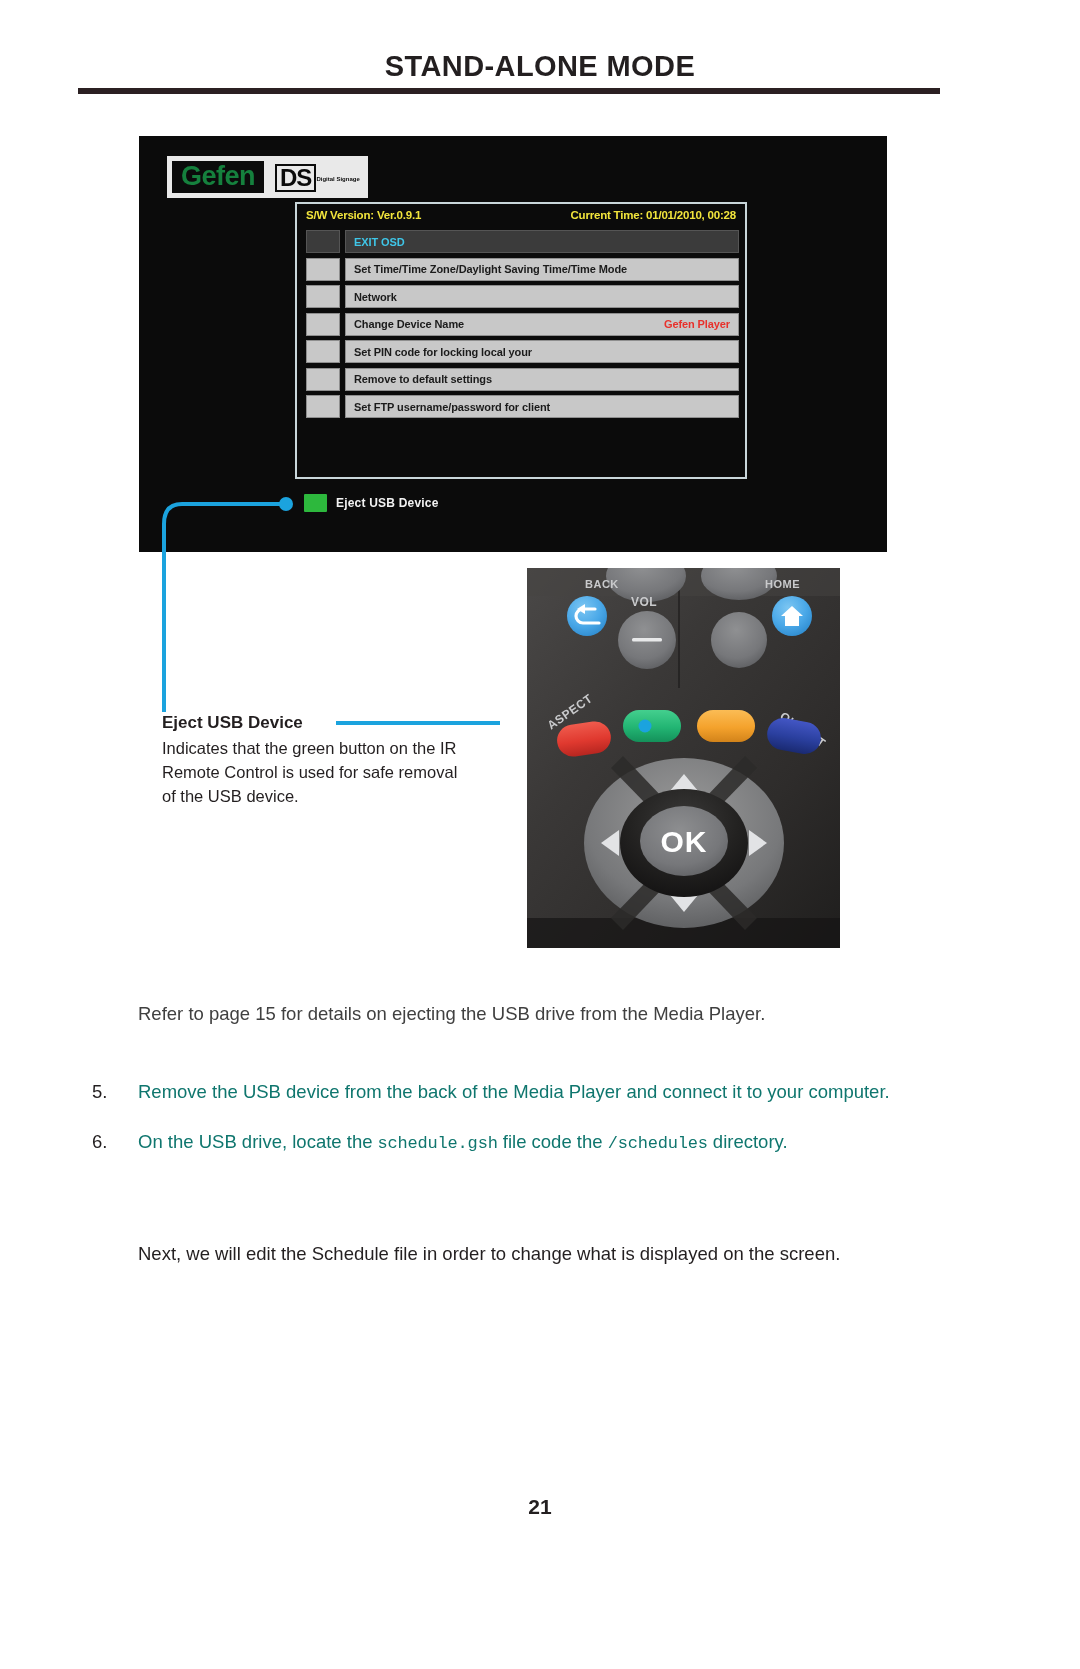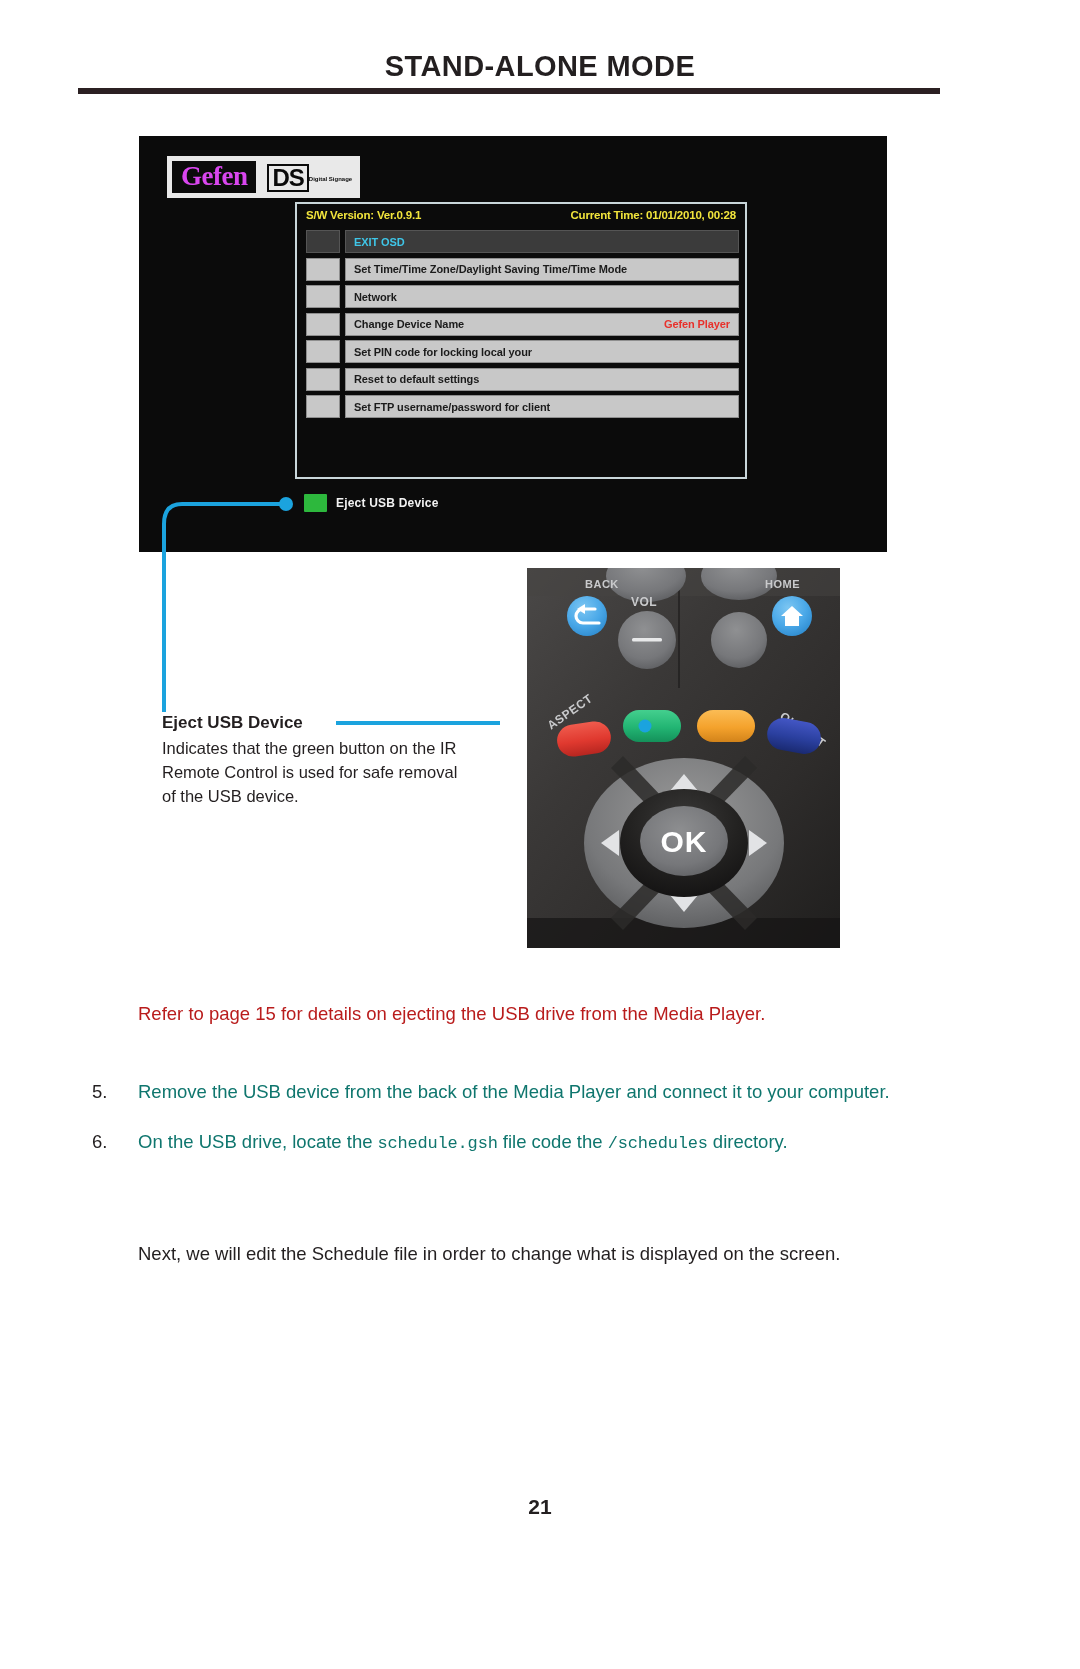--- a/index.html
+++ b/index.html
@@ -50,28 +50,27 @@
     position: absolute;
     left: 28px;
     top: 20px;
     display: flex;
     align-items: stretch;
     background: #e9e9e9;
     padding: 2px;
   }
   .gefen-word {
     background: #0b0b0b;
-    color: #d946ef;
+    color: #15803d;
     font-size: 27px;
     font-weight: bold;
     letter-spacing: -0.5px;
     padding: 1px 9px 3px 9px;
     border: 3px solid #e9e9e9;
     line-height: 1.05;
-    font-family: Liberation Serif, serif;
   }
   .ds-block {
     background: #e9e9e9;
     color: #0b0b0b;
     padding: 2px 6px 1px 8px;
     display: flex;
     flex-direction: row;
     justify-content: center;
     align-items: center;
     line-height: 1;
@@ -231,21 +230,21 @@
   }
 
   
   .para-refer {
     position: absolute;
     left: 138px;
     top: 1000px;
     width: 800px;
     font-size: 18.5px;
     line-height: 1.5;
-    color: #b91c1c;
+    color: #404040;
   }
   .steps {
     position: absolute;
     left: 92px;
     top: 1078px;
     width: 850px;
   }
   .step {
     display: flex;
     margin-bottom: 22px;
@@ -345,21 +344,21 @@
       <div class="osd-row">
         <div class="osd-row-box"></div>
         <div class="osd-row-label">
           <span>Set PIN code for locking local your</span>
         </div>
       </div>
 
       <div class="osd-row">
         <div class="osd-row-box"></div>
         <div class="osd-row-label">
-          <span>Reset to default settings</span>
+          <span>Remove to default settings</span>
         </div>
       </div>
 
       <div class="osd-row">
         <div class="osd-row-box"></div>
         <div class="osd-row-label">
           <span>Set FTP username/password for client</span>
         </div>
       </div>
 

